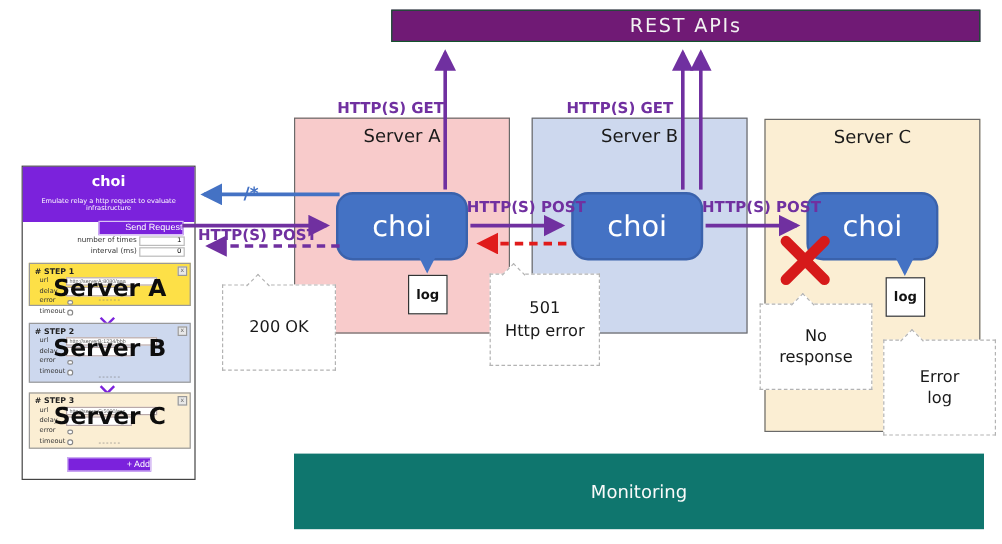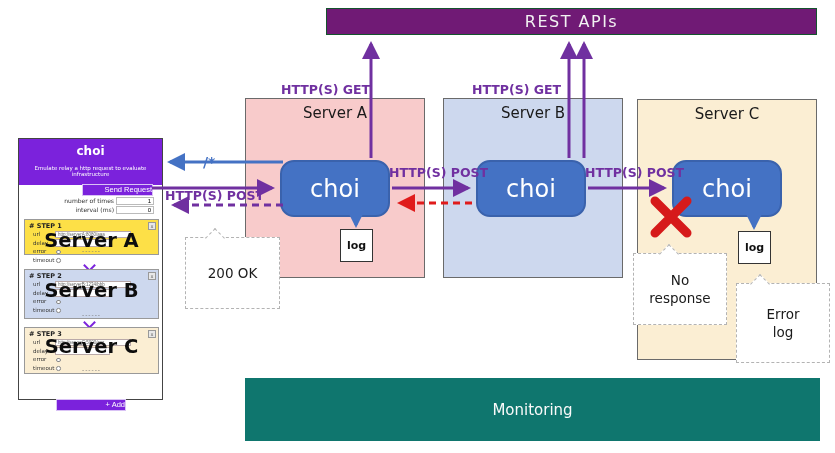--- a/index.html
+++ b/index.html
@@ -67,21 +67,21 @@
   #arrows{left:0;top:0;width:835px;height:453px;z-index:7;pointer-events:none;}
 
   
   #panel{left:18px;top:138px;width:145px;height:262px;background:#fff;border:1px solid #444;z-index:5;}
   #panel-header{position:absolute;left:0;top:0;width:100%;height:46px;background:#7b22dc;color:#fff;}
   #panel-title{position:absolute;top:5px;left:0;right:0;text-align:center;font-size:12px;font-weight:bold;}
   #panel-subtitle{position:absolute;top:26px;left:2px;right:2px;text-align:center;font-size:5.5px;}
   .pbtn{position:absolute;background:#7b22dc;border:1px solid #d9c2f5;color:#fff;
         text-align:right;font-size:7.5px;line-height:10px;cursor:pointer;padding:0;}
   #send-btn{left:63px;top:45px;width:71px;height:12px;}
-  #add-btn{left:37px;top:260px;width:70px;height:12px;padding-left:19px;}
+  #add-btn{left:37px;top:242px;width:70px;height:12px;padding-left:19px;}
   .prow{position:absolute;font-size:6px;color:#333;}
   .prow-label{position:absolute;right:50px;width:70px;text-align:right;}
   .prow input{position:absolute;left:97px;width:38px;height:8px;border:1px solid #bbb;
               font-size:6px;text-align:right;padding:0 2px;background:#fff;}
   #row-times{top:58px;left:0;width:145px;height:9px;}
   #row-interval{top:67px;left:0;width:145px;height:9px;}
 
   .step{position:absolute;left:5px;width:135px;border:1px solid #999;}
   #step-1{top:80px;height:36px;background:#fde047;}
   #step-2{top:130px;height:50px;background:#cdd8ee;padding-left:45px;}
@@ -175,20 +175,24 @@
   <div id="lbl-get-a" class="alabel">HTTP(S) GET</div>
   <div id="lbl-get-b" class="alabel">HTTP(S) GET</div>
   <div id="lbl-post-ab" class="alabel">HTTP(S) POST</div>
   <div id="lbl-post-bc" class="alabel">HTTP(S) POST</div>
   <div id="lbl-post-panel" class="alabel">HTTP(S) POST</div>
   <div id="lbl-route" class="alabel">/*</div>
 
   <div id="bub-ok" class="bubble">
     <span>200 OK</span>
   </div>
+  <div id="bub-501" class="bubble">
+    <span>501
+Http error</span>
+  </div>
   <div id="bub-nores" class="bubble">
     <span>No
 response</span>
   </div>
   <div id="bub-errlog" class="bubble">
     <span>Error
 log</span>
   </div>
 
   <div id="panel" class="abs">

